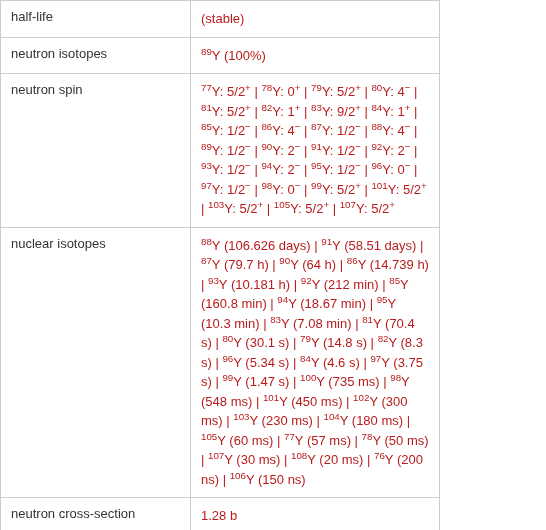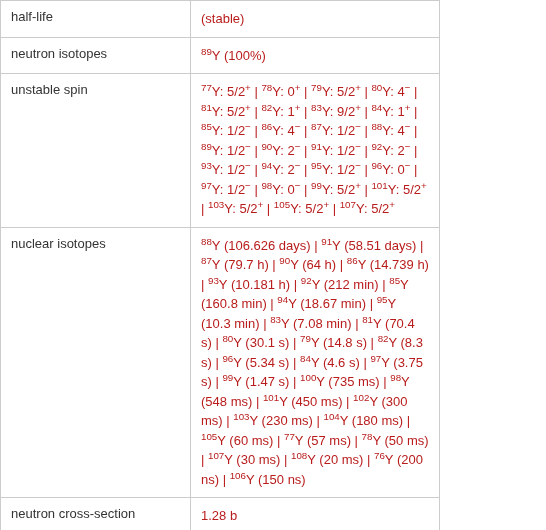--- a/index.html
+++ b/index.html
@@ -43,21 +43,21 @@
       <td class="label">half-life</td>
       <td class="value">(stable)</td>
     </tr>
     <tr>
       <td class="label">neutron isotopes</td>
       <td class="value">
         <sup>89</sup>Y (100%)
       </td>
     </tr>
     <tr>
-      <td class="label">unstable spin</td>
+      <td class="label">neutron spin</td>
       <td class="value">
         <sup>77</sup>Y: 5/2<sup>+</sup> | <sup>78</sup>Y: 0<sup>+</sup> | <sup>79</sup>Y: 5/2<sup>+</sup> | <sup>80</sup>Y: 4<sup>−</sup> | <sup>81</sup>Y: 5/2<sup>+</sup> | <sup>82</sup>Y: 1<sup>+</sup> | <sup>83</sup>Y: 9/2<sup>+</sup> | <sup>84</sup>Y: 1<sup>+</sup> | <sup>85</sup>Y: 1/2<sup>−</sup> | <sup>86</sup>Y: 4<sup>−</sup> | <sup>87</sup>Y: 1/2<sup>−</sup> | <sup>88</sup>Y: 4<sup>−</sup> | <sup>89</sup>Y: 1/2<sup>−</sup> | <sup>90</sup>Y: 2<sup>−</sup> | <sup>91</sup>Y: 1/2<sup>−</sup> | <sup>92</sup>Y: 2<sup>−</sup> | <sup>93</sup>Y: 1/2<sup>−</sup> | <sup>94</sup>Y: 2<sup>−</sup> | <sup>95</sup>Y: 1/2<sup>−</sup> | <sup>96</sup>Y: 0<sup>−</sup> | <sup>97</sup>Y: 1/2<sup>−</sup> | <sup>98</sup>Y: 0<sup>−</sup> | <sup>99</sup>Y: 5/2<sup>+</sup> | <sup>101</sup>Y: 5/2<sup>+</sup> | <sup>103</sup>Y: 5/2<sup>+</sup> | <sup>105</sup>Y: 5/2<sup>+</sup> | <sup>107</sup>Y: 5/2<sup>+</sup>
       </td>
     </tr>
     <tr>
       <td class="label">nuclear isotopes</td>
       <td class="value">
         <sup>88</sup>Y (106.626 days) | <sup>91</sup>Y (58.51 days) | <sup>87</sup>Y (79.7 h) | <sup>90</sup>Y (64 h) | <sup>86</sup>Y (14.739 h) | <sup>93</sup>Y (10.181 h) | <sup>92</sup>Y (212 min) | <sup>85</sup>Y (160.8 min) | <sup>94</sup>Y (18.67 min) | <sup>95</sup>Y (10.3 min) | <sup>83</sup>Y (7.08 min) | <sup>81</sup>Y (70.4 s) | <sup>80</sup>Y (30.1 s) | <sup>79</sup>Y (14.8 s) | <sup>82</sup>Y (8.3 s) | <sup>96</sup>Y (5.34 s) | <sup>84</sup>Y (4.6 s) | <sup>97</sup>Y (3.75 s) | <sup>99</sup>Y (1.47 s) | <sup>100</sup>Y (735 ms) | <sup>98</sup>Y (548 ms) | <sup>101</sup>Y (450 ms) | <sup>102</sup>Y (300 ms) | <sup>103</sup>Y (230 ms) | <sup>104</sup>Y (180 ms) | <sup>105</sup>Y (60 ms) | <sup>77</sup>Y (57 ms) | <sup>78</sup>Y (50 ms) | <sup>107</sup>Y (30 ms) | <sup>108</sup>Y (20 ms) | <sup>76</sup>Y (200 ns) | <sup>106</sup>Y (150 ns)
       </td>
     </tr>

